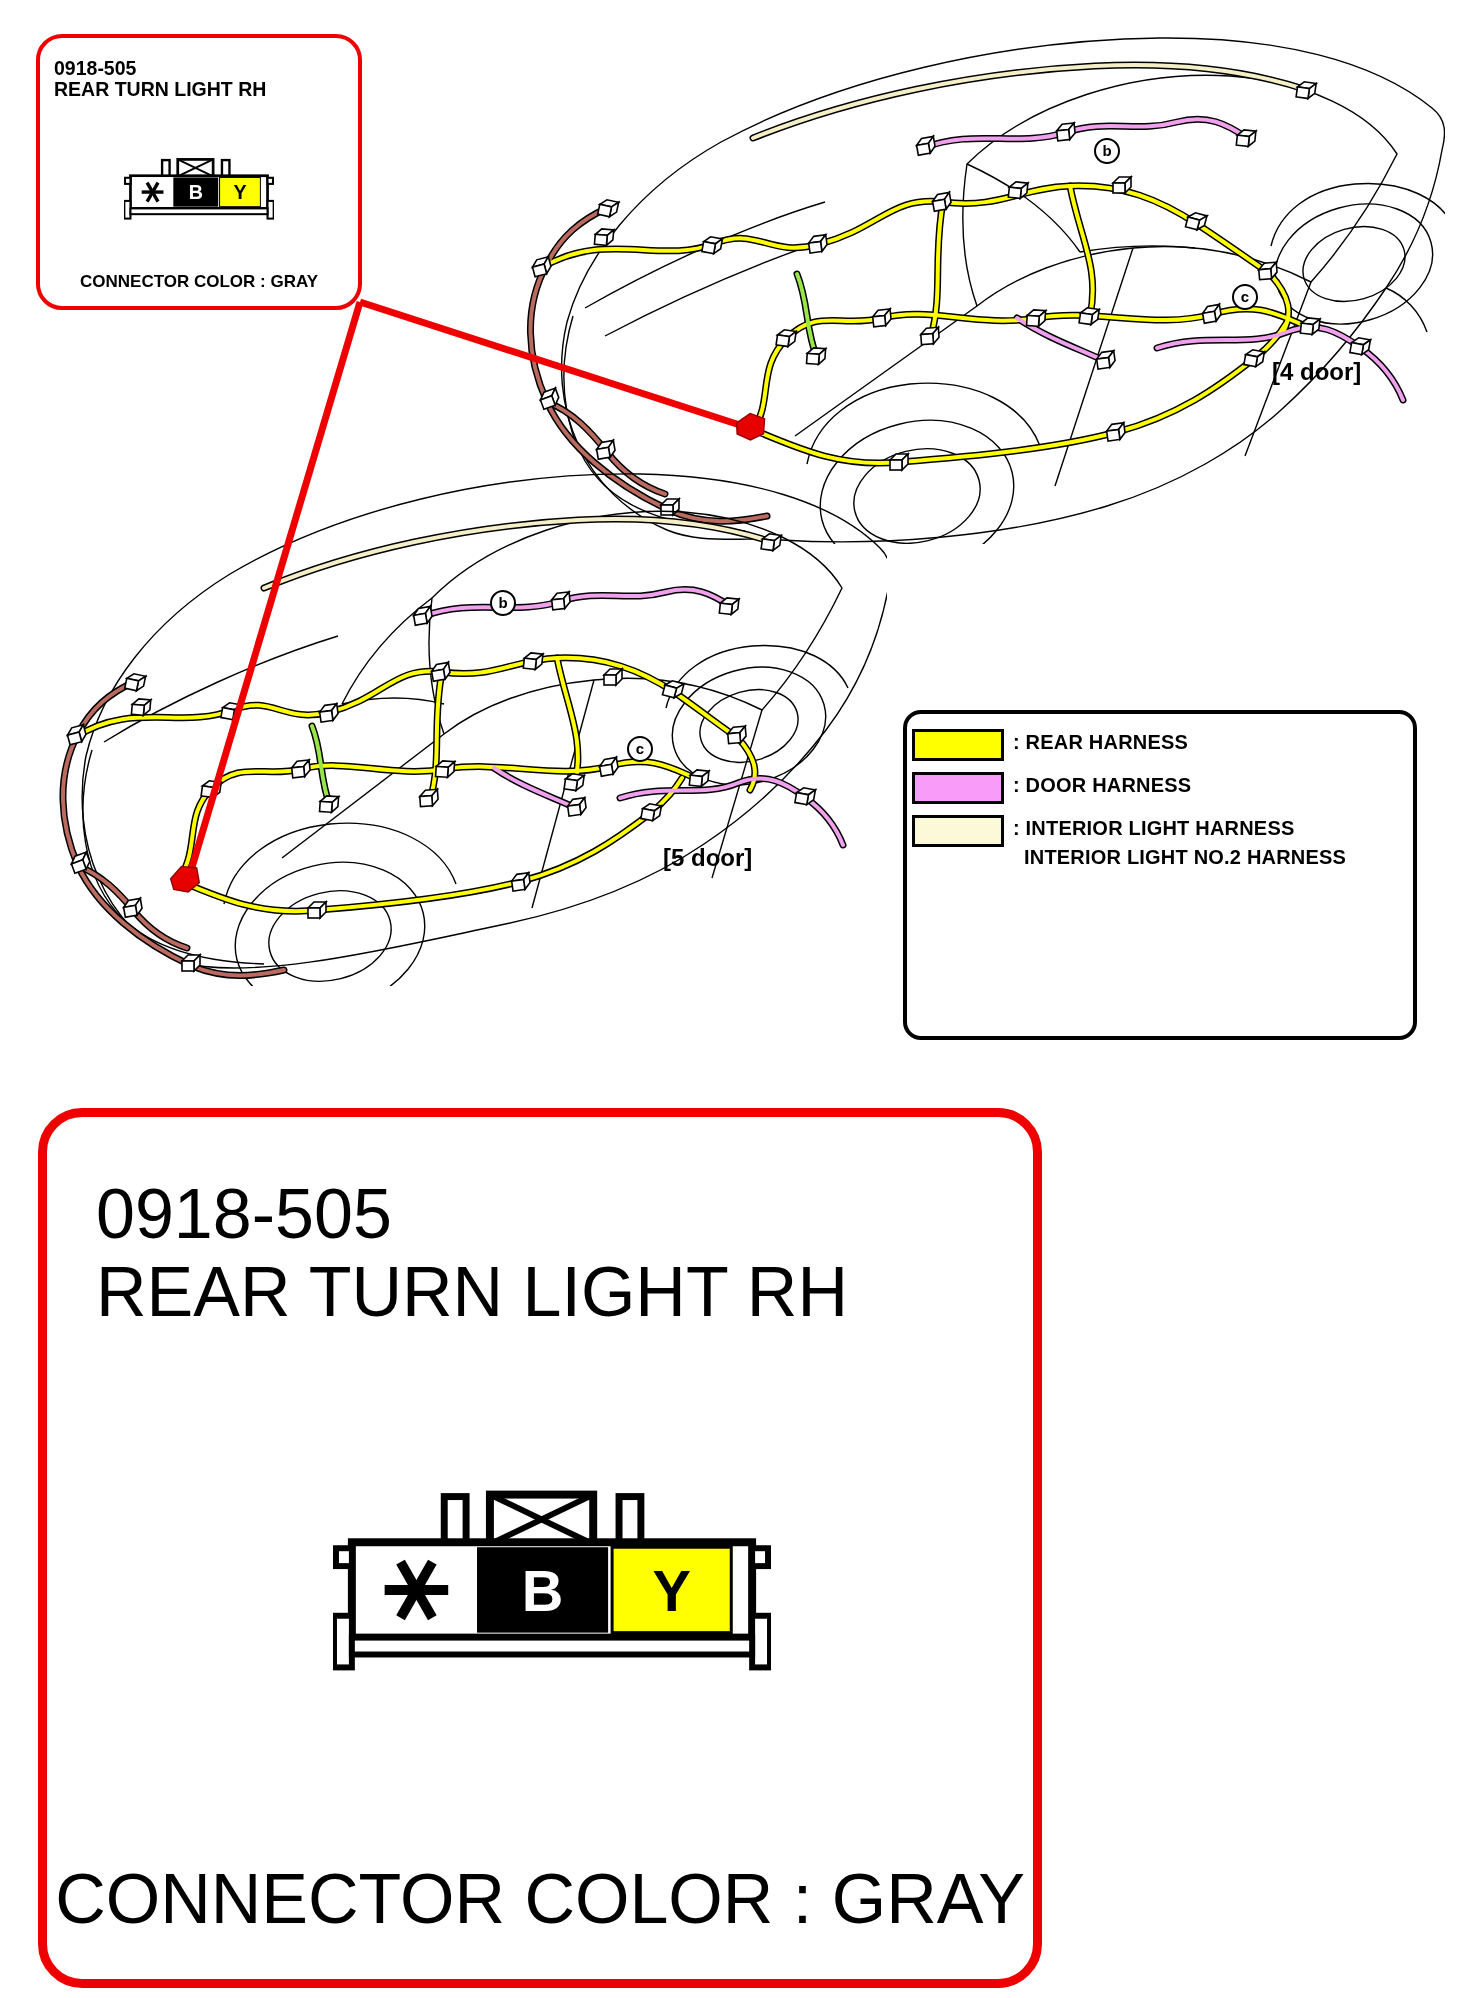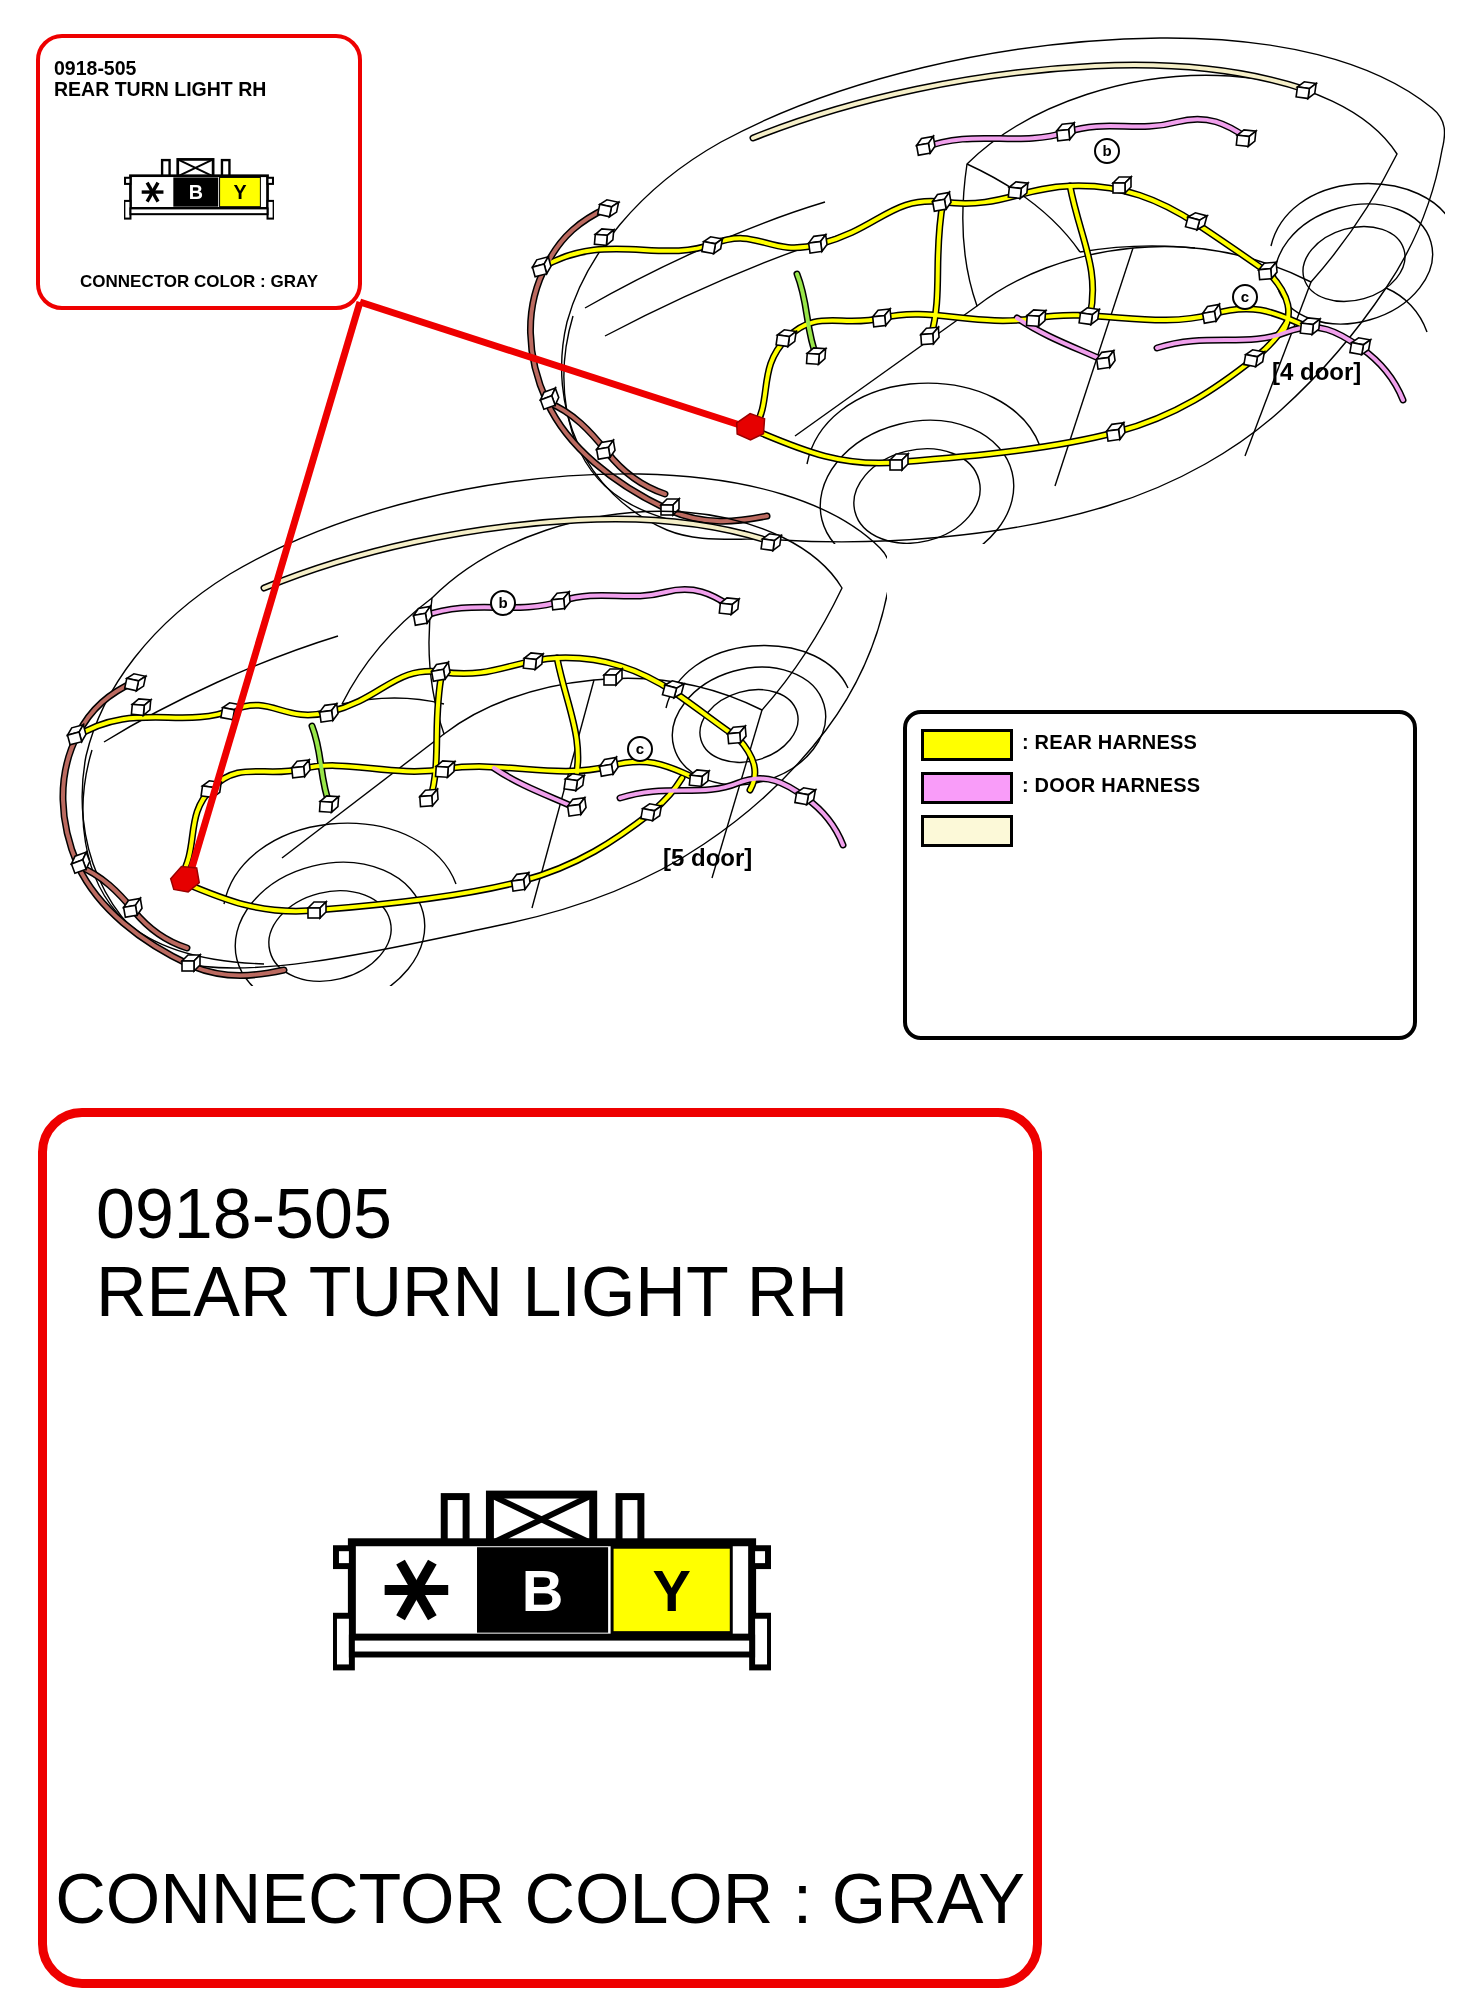--- a/index.html
+++ b/index.html
@@ -9,21 +9,21 @@
   .callout-box{left:36px;top:34px;width:318px;height:268px;border:4px solid #ee0000;border-radius:26px;background:#ffffff;z-index:10;}
   .callout-title{position:absolute;left:14px;top:20px;font-size:19.5px;font-weight:700;line-height:21px;color:#000;}
   .callout-conn{position:absolute;left:84px;top:120px;}
   .callout-color{position:absolute;left:0;top:234px;width:100%;text-align:center;font-size:17px;font-weight:700;color:#000;}
   
   .detail-box{left:38px;top:1108px;width:986px;height:862px;border:9px solid #ee0000;border-radius:44px;background:#ffffff;z-index:3;}
   .detail-title{position:absolute;left:49px;top:58px;font-size:70px;font-weight:400;line-height:78px;color:#000;letter-spacing:0px;}
   .detail-conn{position:absolute;left:286px;top:373px;}
   .detail-color{position:absolute;left:0;top:742px;width:100%;text-align:center;font-size:70px;font-weight:400;color:#000;}
   
-  .legend-box{left:903px;top:710px;width:514px;height:330px;border:4px solid #000;border-radius:18px;background:#ffffff;z-index:4;box-sizing:border-box;padding:14px 12px 0 14px;}
+  .legend-box{left:903px;top:710px;width:514px;height:330px;border:4px solid #000;border-radius:18px;background:#ffffff;z-index:4;box-sizing:border-box;padding:14px 12px 0 5px;}
   .legend-row{display:flex;align-items:flex-start;margin-bottom:10px;}
   .legend-swatch{width:86px;height:26px;border:3px solid #000;flex:0 0 auto;margin-right:9px;margin-top:1px;}
   .legend-lines{font-size:20px;font-weight:700;line-height:28.5px;color:#000;letter-spacing:0.2px;white-space:nowrap;}
   .legend-lines .cont{padding-left:11px;}
   
   .door-label{font-size:24px;font-weight:700;color:#000;z-index:2;white-space:nowrap;}
   .circ{width:22px;height:22px;border:2px solid #000;border-radius:50%;background:#fff;text-align:center;font-size:15px;font-weight:700;line-height:21px;color:#000;z-index:6;}
   
   .carsvg{z-index:1;}
   .overlay{left:0;top:0;z-index:5;pointer-events:none;}
@@ -337,20 +337,24 @@
     </div>
   </div>
   <div class="legend-row">
     <div class="legend-swatch" style="background: rgb(249, 156, 249);"></div>
     <div class="legend-lines">
       <div>: DOOR HARNESS</div>
     </div>
   </div>
   <div class="legend-row">
     <div class="legend-swatch" style="background: rgb(252, 249, 216);"></div>
+    <div class="legend-lines">
+      <div>: INTERIOR LIGHT HARNESS</div>
+      <div class="cont">INTERIOR LIGHT NO.2 HARNESS</div>
+    </div>
   </div>
 </div>
 
 <div class="abs detail-box">
   <div class="detail-title">
     <div>0918-505</div>
     <div>REAR TURN LIGHT RH</div>
   </div>
   <svg class="detail-conn" width="438" height="182" viewBox="0 0 441 182">
     <use href="#connsym"></use>

